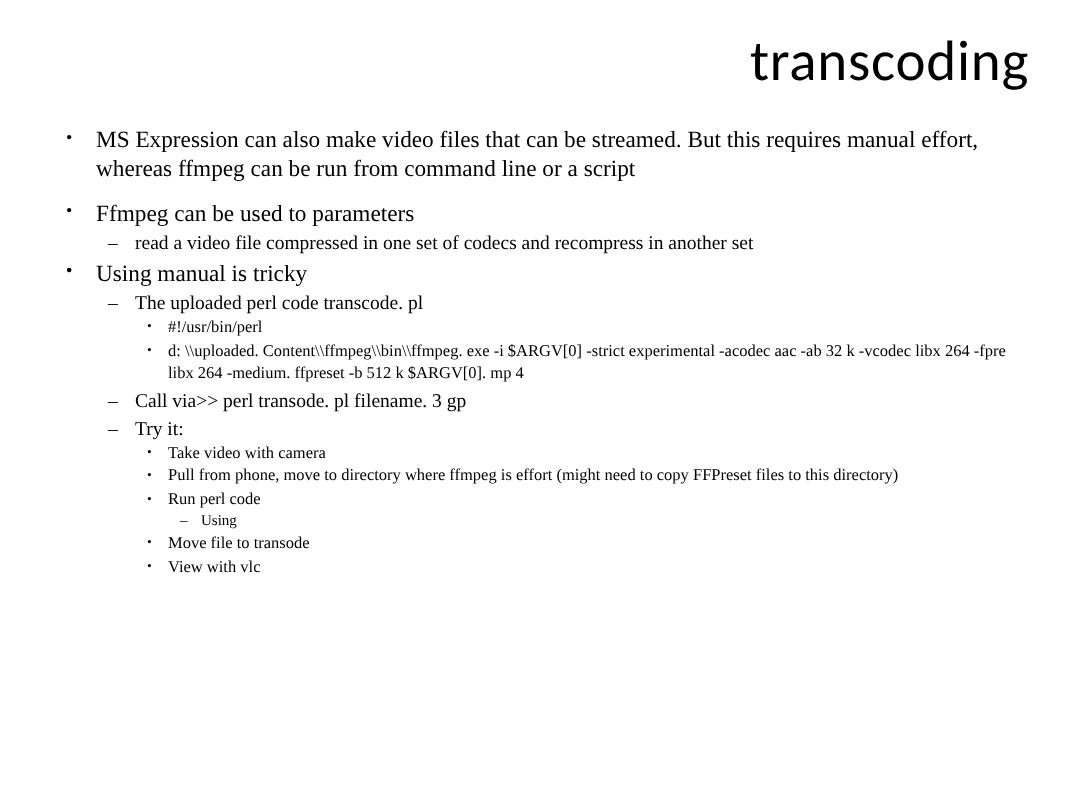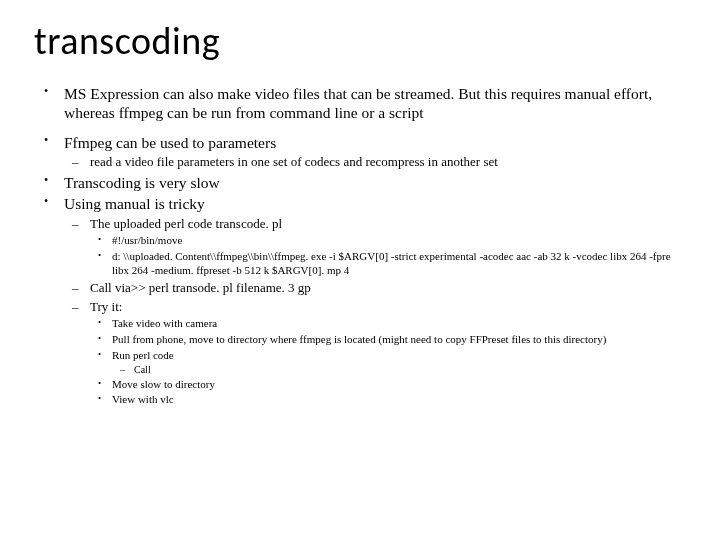--- a/index.html
+++ b/index.html
@@ -9,21 +9,21 @@
     height: 540px;
     background: #fff;
     font-family: Calibri, "Segoe UI", Arial, sans-serif;
     color: #000;
     overflow: hidden;
   }
   .slide {
     padding: 18px 34px 0 34px;
   }
   h1.title {
-    text-align: left;
+    text-align: right;
     font-weight: 400;
     font-size: 38px;
     margin: 0 0 20px 0;
     letter-spacing: 0.5px;
   }
   ul { margin: 0; padding: 0; list-style: none; }
   li { position: relative; }
 
   
   .l1 > li {
@@ -101,65 +101,64 @@
   <ul class="l1">
 
     <li>
       <span>MS Expression can also make video files that can be streamed. But this requires manual effort, whereas ffmpeg can be run from command line or a script</span>
     </li>
 
     <li class="tight">
       <span>Ffmpeg can be used to parameters</span>
       <ul class="l2">
         <li>
-          <span>read a video file parameters in one set of codecs and recompress in another set</span>
+          <span>read a video file compressed in one set of codecs and recompress in another set</span>
         </li>
       </ul>
     </li>
 
     <li class="tight">
-      <span>Transcoding is very slow</span>
     </li>
 
     <li class="tight">
       <span>Using manual is tricky</span>
       <ul class="l2">
         <li>
           <span>The uploaded perl code transcode. pl</span>
           <ul class="l3">
             <li>
-              <span>#!/usr/bin/move</span>
+              <span>#!/usr/bin/perl</span>
             </li>
             <li>
               <span>d: \\uploaded. Content\\ffmpeg\\bin\\ffmpeg. exe -i $ARGV[0] -strict experimental -acodec aac -ab 32 k -vcodec libx 264 -fpre libx 264 -medium. ffpreset -b 512 k $ARGV[0]. mp 4</span>
             </li>
           </ul>
         </li>
         <li>
           <span>Call via&gt;&gt; perl transode. pl filename. 3 gp</span>
         </li>
         <li>
           <span>Try it:</span>
           <ul class="l3">
             <li>
               <span>Take video with camera</span>
             </li>
             <li>
-              <span>Pull from phone, move to directory where ffmpeg is located (might need to copy FFPreset files to this directory)</span>
+              <span>Pull from phone, move to directory where ffmpeg is effort (might need to copy FFPreset files to this directory)</span>
             </li>
             <li>
               <span>Run perl code</span>
               <ul class="l4">
                 <li>
-                  <span>Call</span>
+                  <span>Using</span>
                 </li>
               </ul>
             </li>
             <li>
-              <span>Move slow to directory</span>
+              <span>Move file to transode</span>
             </li>
             <li>
               <span>View with vlc</span>
             </li>
           </ul>
         </li>
       </ul>
     </li>
 
   </ul>

